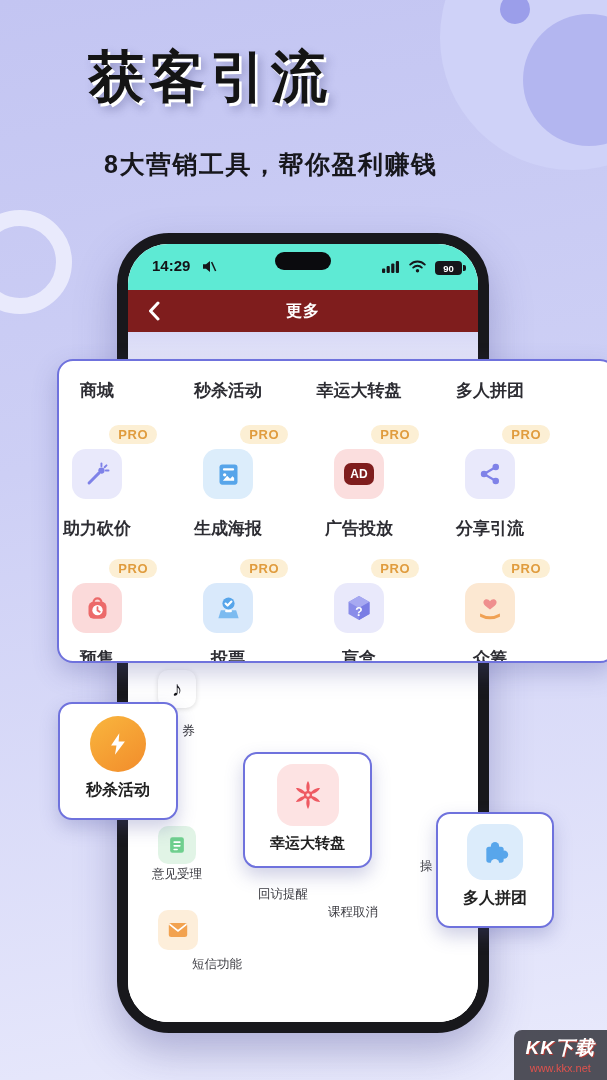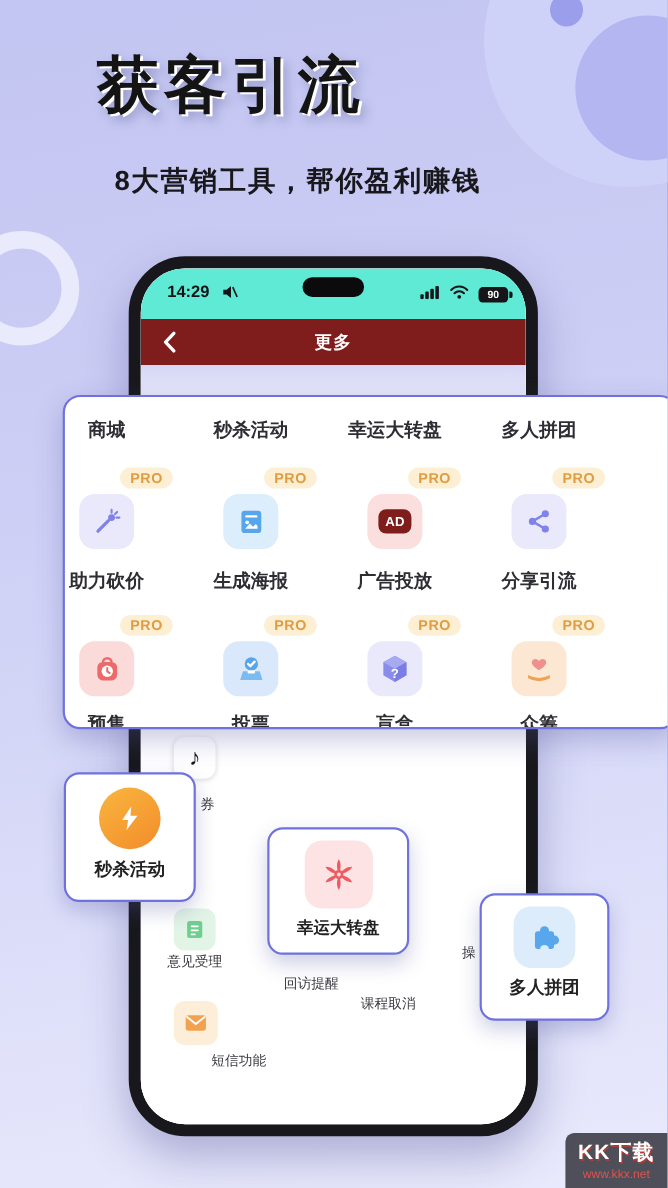--- a/index.html
+++ b/index.html
@@ -76,21 +76,21 @@
     display:flex;align-items:center;justify-content:center;margin-top:12px;}
   .callout-wheel{left:243px;top:752px;width:129px;height:116px;}
   .wheel-tile{width:62px;height:62px;border-radius:16px;background:#fde3e3;display:flex;align-items:center;justify-content:center;margin-top:10px;}
   .callout-group{left:436px;top:812px;width:118px;height:116px;}
   .puzzle-tile{width:56px;height:56px;border-radius:16px;background:#dcecfb;display:flex;align-items:center;justify-content:center;margin-top:10px;}
   .callout-label{margin-top:8px;font-size:16px;font-weight:700;color:#222;white-space:nowrap;}
   .callout-wheel .callout-label{font-size:15px;}
   
   .watermark{position:absolute;right:0;bottom:0;z-index:60;background:rgba(20,20,26,.72);
     padding:5px 12px 6px;border-radius:8px 0 0 0;text-align:center;}
-  .wm-title{color:#fff;font-weight:800;font-size:19px;letter-spacing:1px;text-shadow:1px 1px 0 #b03a34;}
+  .wm-title{color:#fff;font-weight:800;font-size:19px;letter-spacing:1px;text-shadow:1px 1px 0 #b03a34;font-style:italic;}
   .wm-url{color:#e0524d;font-size:11px;margin-top:1px;}
 </style>
 </head>
 <body>
 
 <div class="stage">
 
   <div class="circle bg-c1"></div>
   <div class="circle bg-c2"></div>
   <div class="circle bg-c3"></div>

